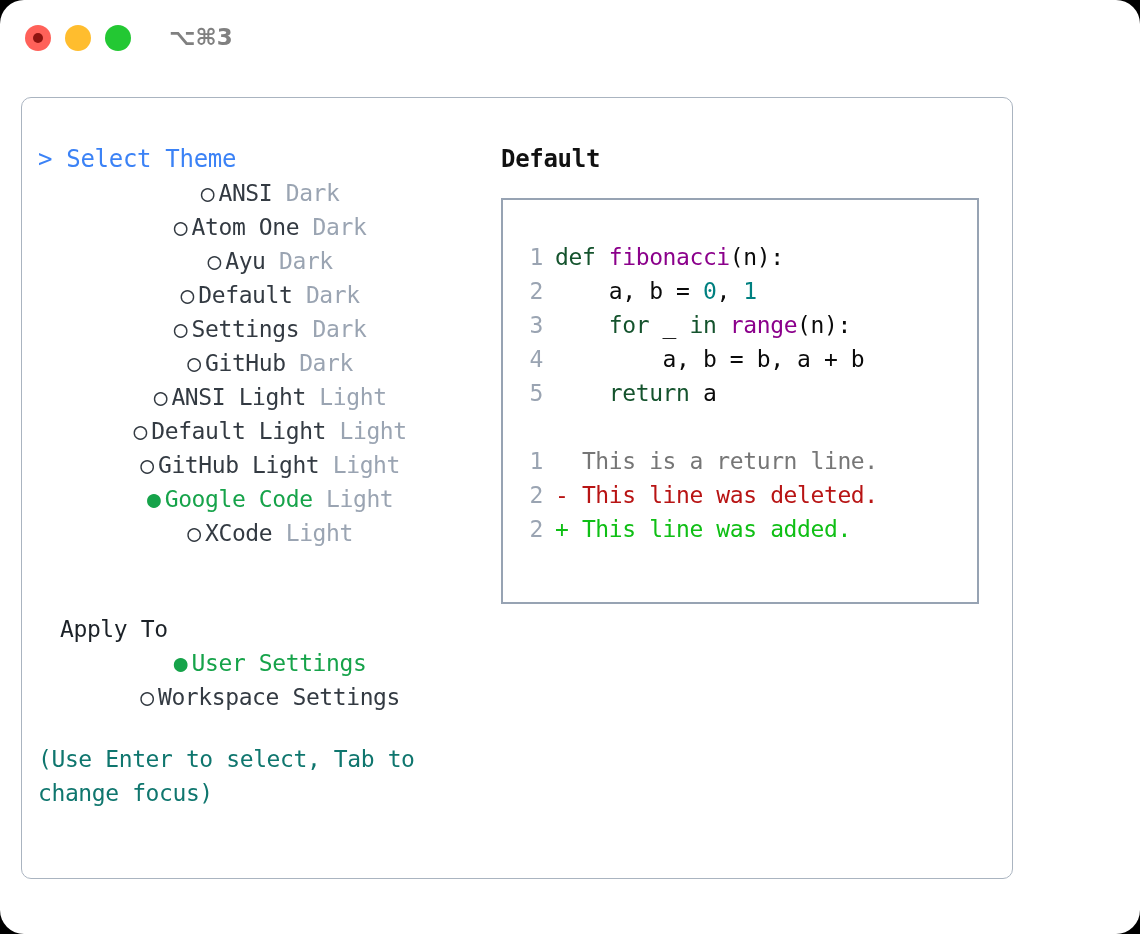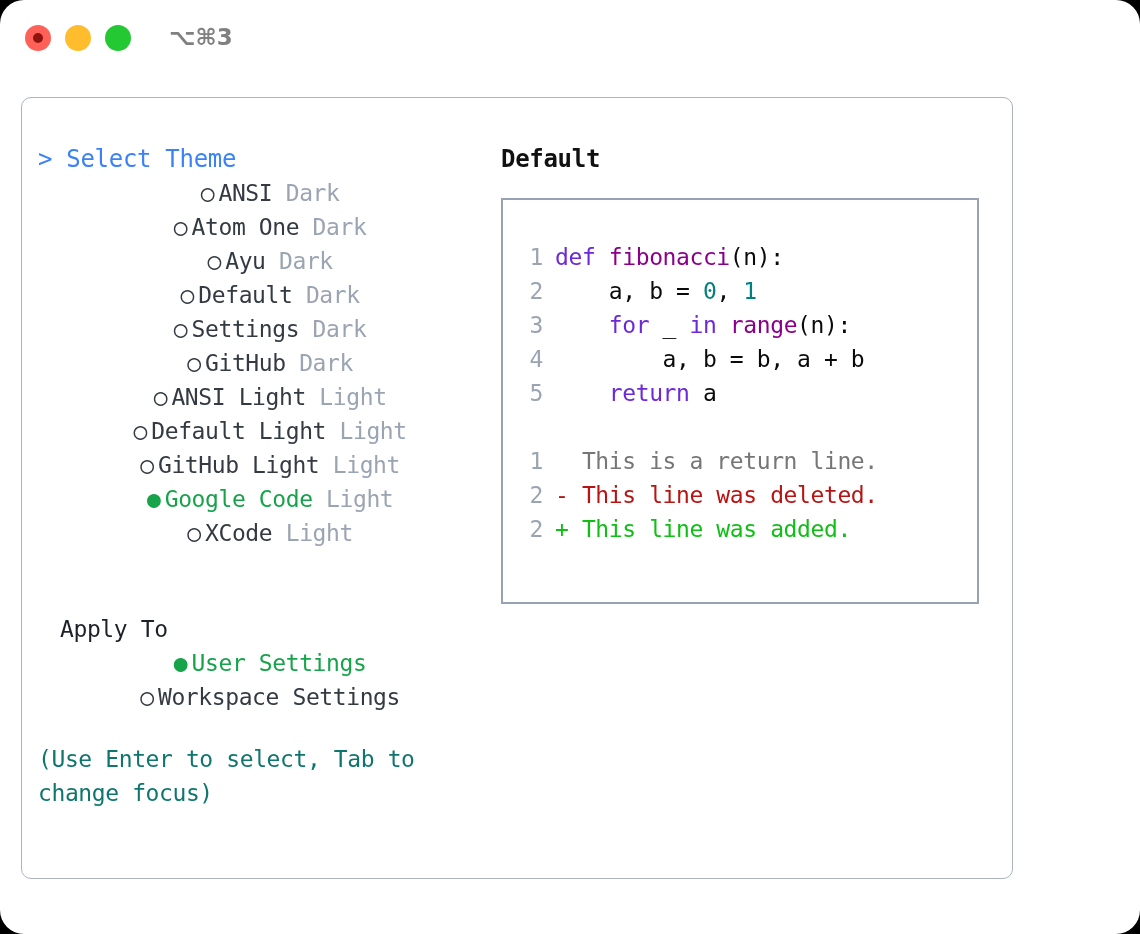--- a/index.html
+++ b/index.html
@@ -165,21 +165,21 @@
   }
   .lineno {
     display: inline-block;
     width: 24px;
     text-align: right;
     color: #9aa4b2;
     margin-right: 12px;
   }
   .gap-line { height: 34px; }
 
-  .tok-kw   { color: #6d28d9; text-align: center; }
+  .tok-kw   { color: #14532d; text-align: center; }
   .tok-fn   { color: #8b008b; }
   .tok-num  { color: #008080; }
   .tok-txt  { color: #0a0a0a; }
   .tok-ctx  { color: #767676; }
   .tok-del  { color: #b81414; }
   .tok-add  { color: #0fbf15; }
 </style>
 </head>
 <body>
 

